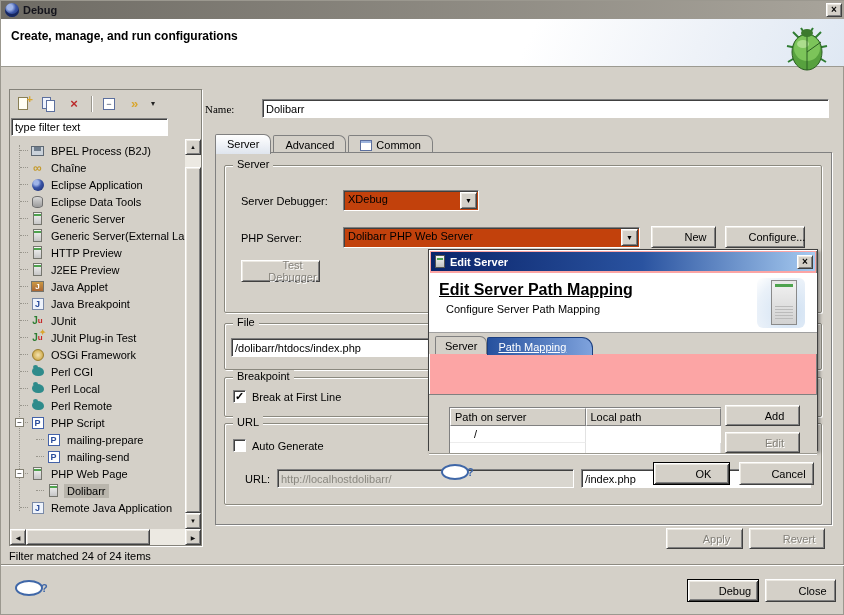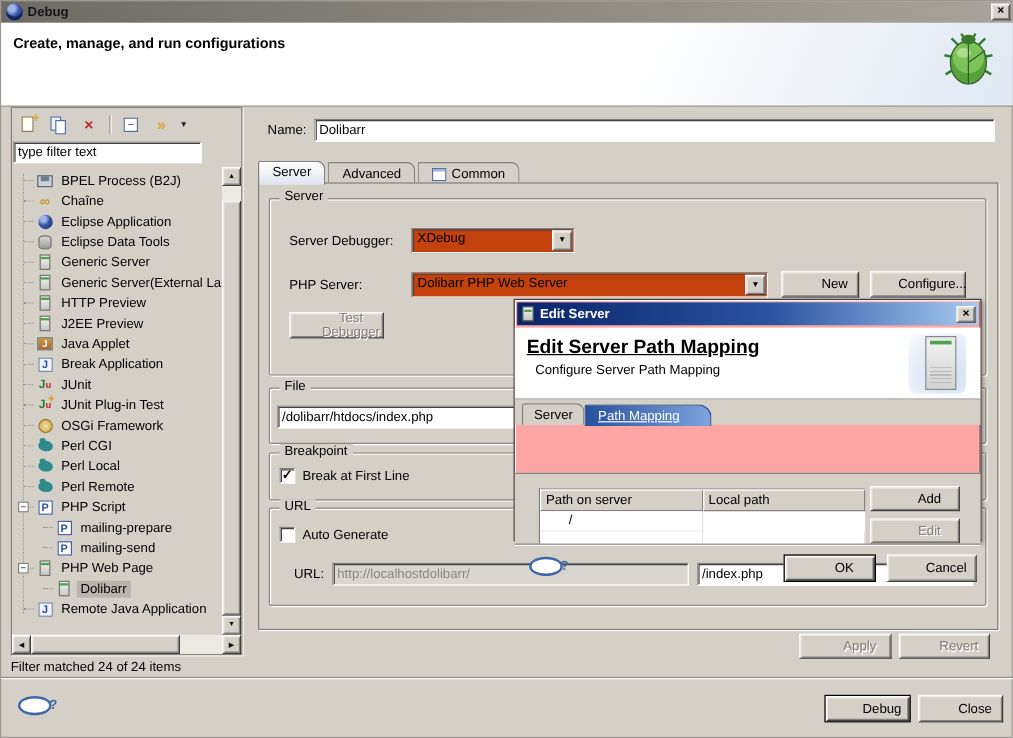--- a/index.html
+++ b/index.html
@@ -51,21 +51,21 @@
   #titlebar { position:absolute; left:0; top:0; width:844px; height:18px;
               background:linear-gradient(90deg,#6e6b64,#a8a49b); display:flex; align-items:center;
               padding:0 3px 0 4px; }
   #titlebar .tname { font-weight:bold; color:#14141c; margin-left:4px; flex:1; }
   .eclipse-ico { width:14px; height:14px; border-radius:50%;
      background: radial-gradient(circle at 35% 30%, #9fb4e8 0 20%, #3a55a8 45%, #1c2f74 90%);
      box-shadow: inset 0 -3px 0 #16265e; }
   .xbtn { width:16px; height:14px; font-size:10px; font-weight:bold; line-height:12px; }
 
   
-  #banner { position:absolute; left:0; top:18px; width:844px; height:70px;
+  #banner { position:absolute; left:0; top:18px; width:844px; height:48px;
             background:linear-gradient(115deg,#ffffff 62%,#eef2f8 82%,#dfe8f3 100%);
             border-bottom:1px solid #9c9a91; }
   #banner .btitle { position:absolute; left:10px; top:10px; font-size:12px; font-weight:bold; }
   #bug { position:absolute; right:12px; top:3px; }
 
   
   #leftpanel { position:absolute; left:8px; top:88px; width:193px; height:457px;
                border:1px solid #84827a; box-shadow:1px 1px 0 #fff; background:#d4d0c8;
                display:flex; flex-direction:column; }
   #ltoolbar { height:27px; display:flex; align-items:center; gap:9px; padding:0 6px; }
@@ -122,21 +122,21 @@
   .vscroll { width:16px; display:flex; flex-direction:column; background:#ece9e2; }
   .sbtn { height:16px; width:16px; font-size:6px; color:#111; flex:0 0 auto; }
   .vtrack { flex:1; position:relative; }
   .vthumb { position:absolute; left:0; right:0; top:12px; bottom:0; }
   .hscroll { height:16px; display:flex; background:#ece9e2; }
   .htrack { flex:1; position:relative; }
   .hthumb { position:absolute; top:0; bottom:0; left:0; width:78%; }
   #lstatus { position:absolute; left:8px; top:549px; }
 
   
-  #namelbl { left:222px; top:102px; }
+  #namelbl { left:204px; top:102px;font-family:Liberation Serif, serif; }
   #namefld { left:261px; top:98px; width:567px; height:19px; }
   #maintabs { position:absolute; left:214px; top:132px; display:flex; align-items:flex-end; height:20px; }
   .tab { padding:3px 11px 2px; border:1px solid #808080; border-bottom:none;
          border-radius:2px 7px 0 0; margin-right:2px; position:relative;
          display:flex; align-items:center; gap:4px; background:#d4d0c8; }
   .tab.active { background:linear-gradient(180deg,#ffffff,#dfe5ee); padding-bottom:4px; margin-bottom:-1px; z-index:2; }
   .grid-ico { width:12px; height:11px; background:#fff; border:1px solid #5c6f9e;
               box-shadow: inset 0 2px 0 #9db4dd; }
   #tabcontent { position:absolute; left:214px; top:151px; width:617px; height:373px;
                 border:1px solid #808080; background:#d4d0c8; box-shadow:1px 1px 0 #fff; }
@@ -283,21 +283,21 @@
         <div class="trow">
           <span class="ti">
               <span class="ic-applet">J</span>
             </span>
           <span class="tlabel">Java Applet</span>
           </div>
         <div class="trow">
           <span class="ti">
               <span class="ic-java">J</span>
             </span>
-          <span class="tlabel">Break Application</span>
+          <span class="tlabel">Java Breakpoint</span>
           </div>
         <div class="trow">
           <span class="ti ic-junit">
               <span>J</span>
               <i>u</i>
             </span>
           <span class="tlabel">JUnit</span>
           </div>
         <div class="trow">
           <span class="ti ic-junit">

